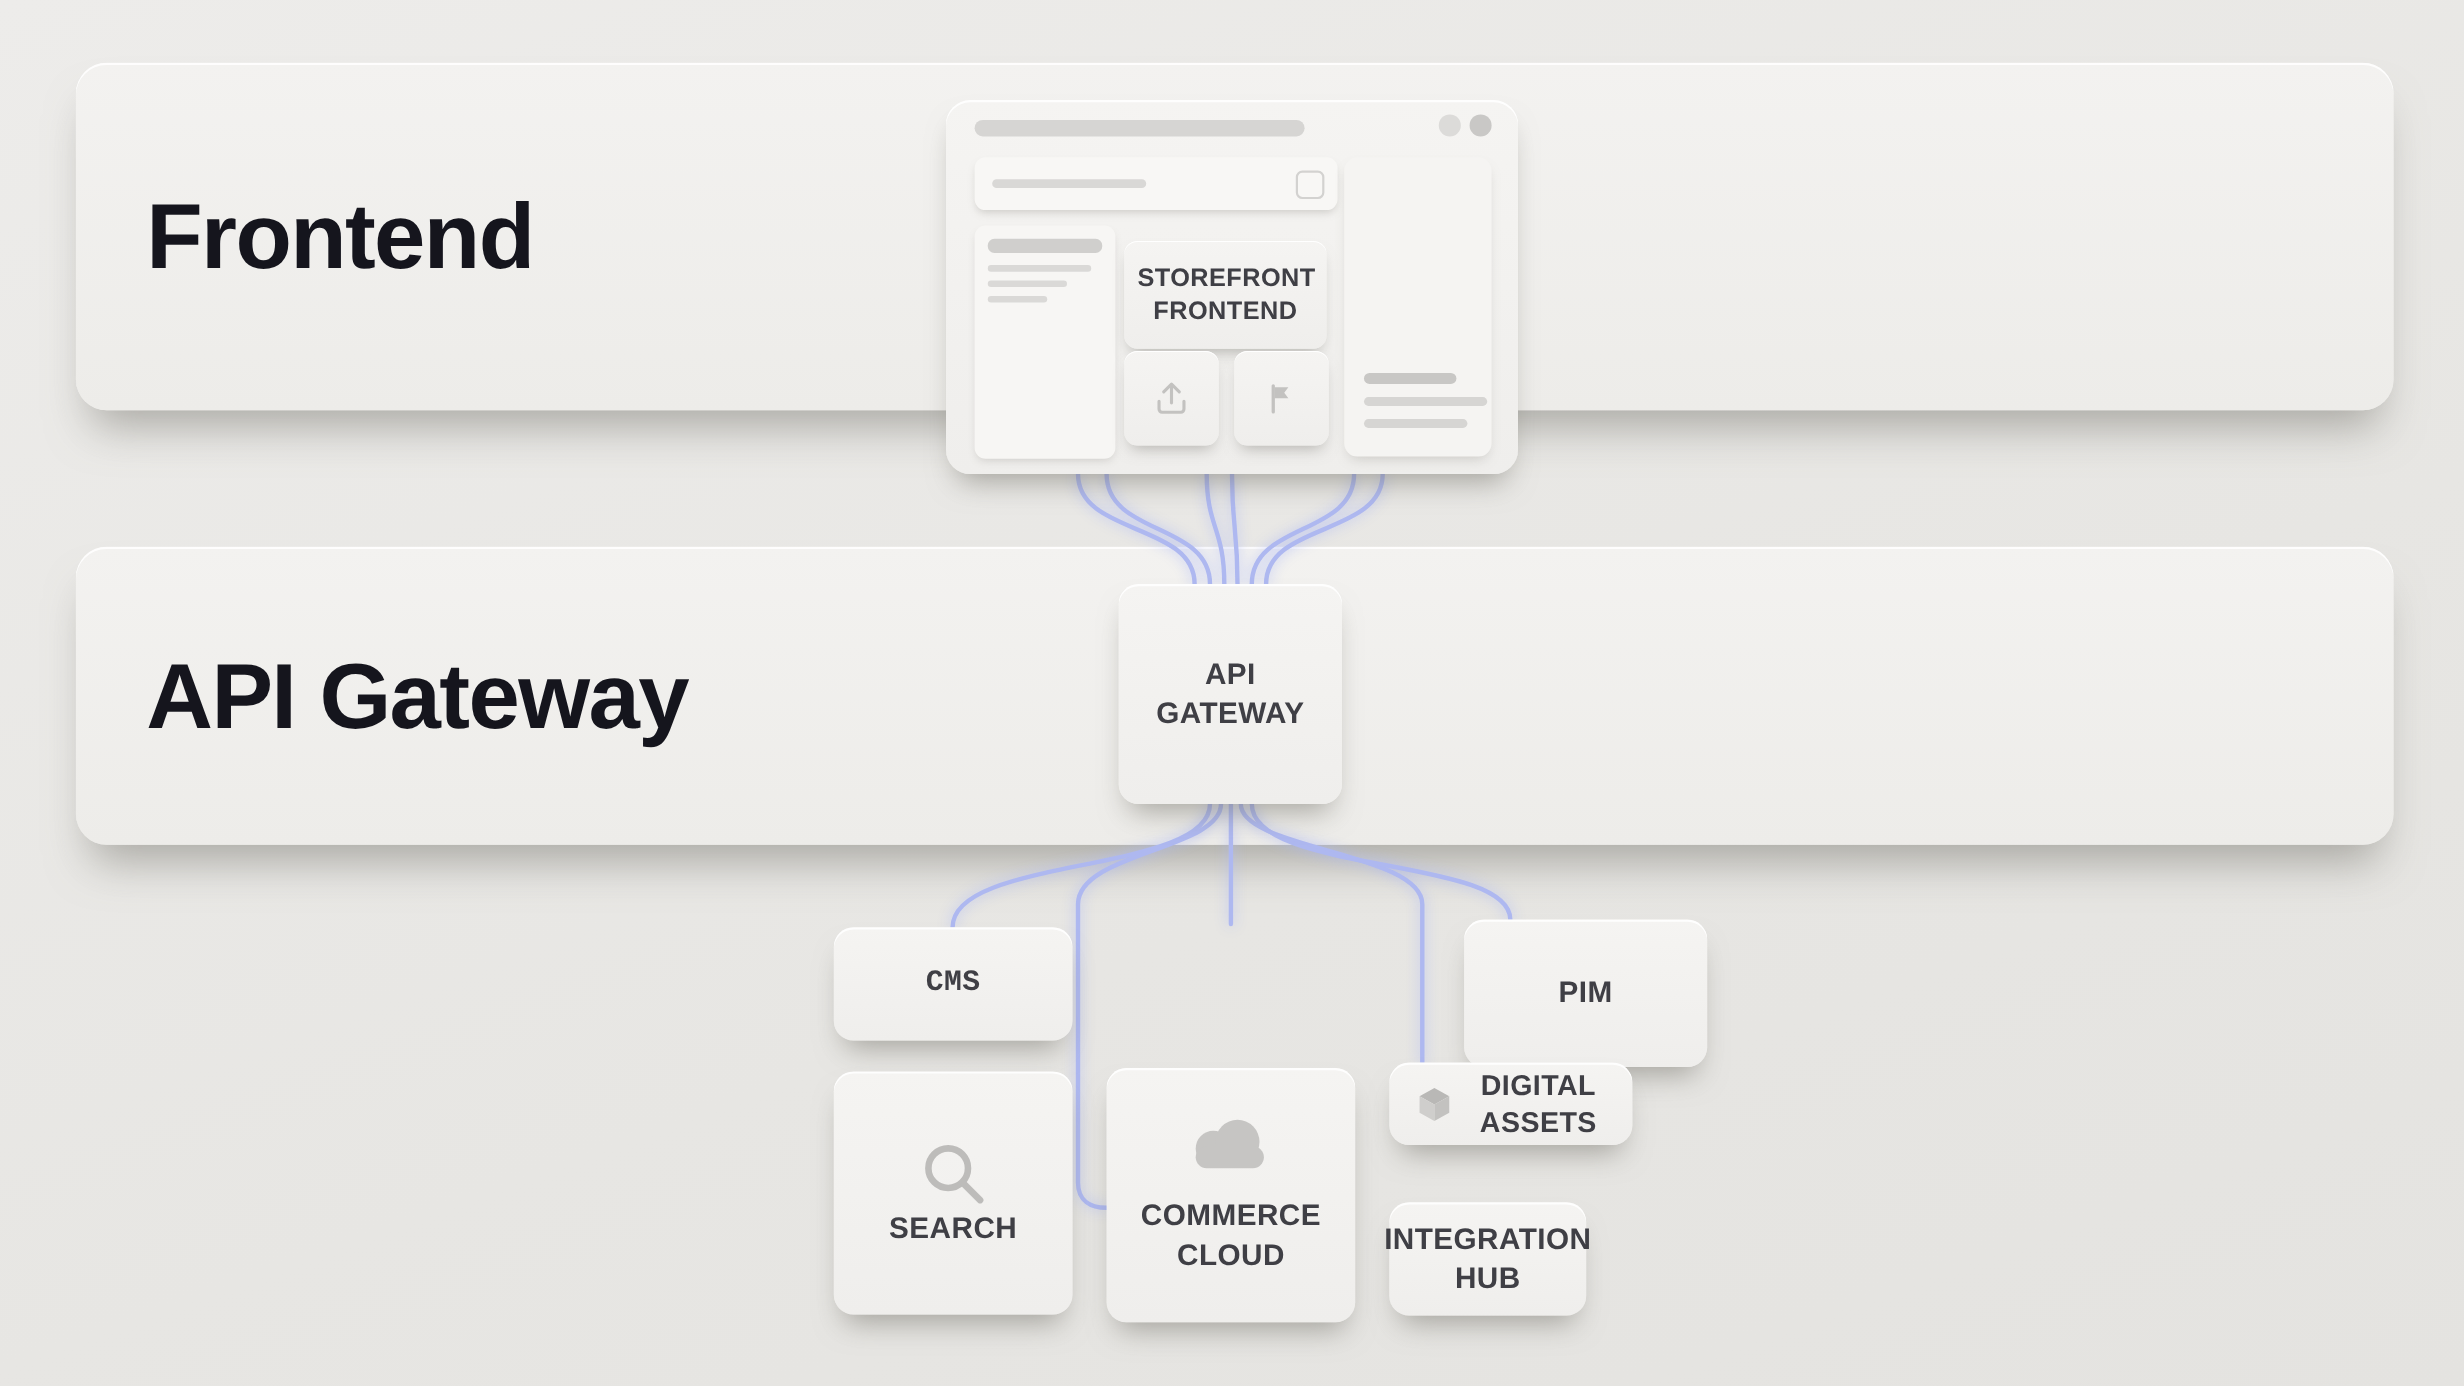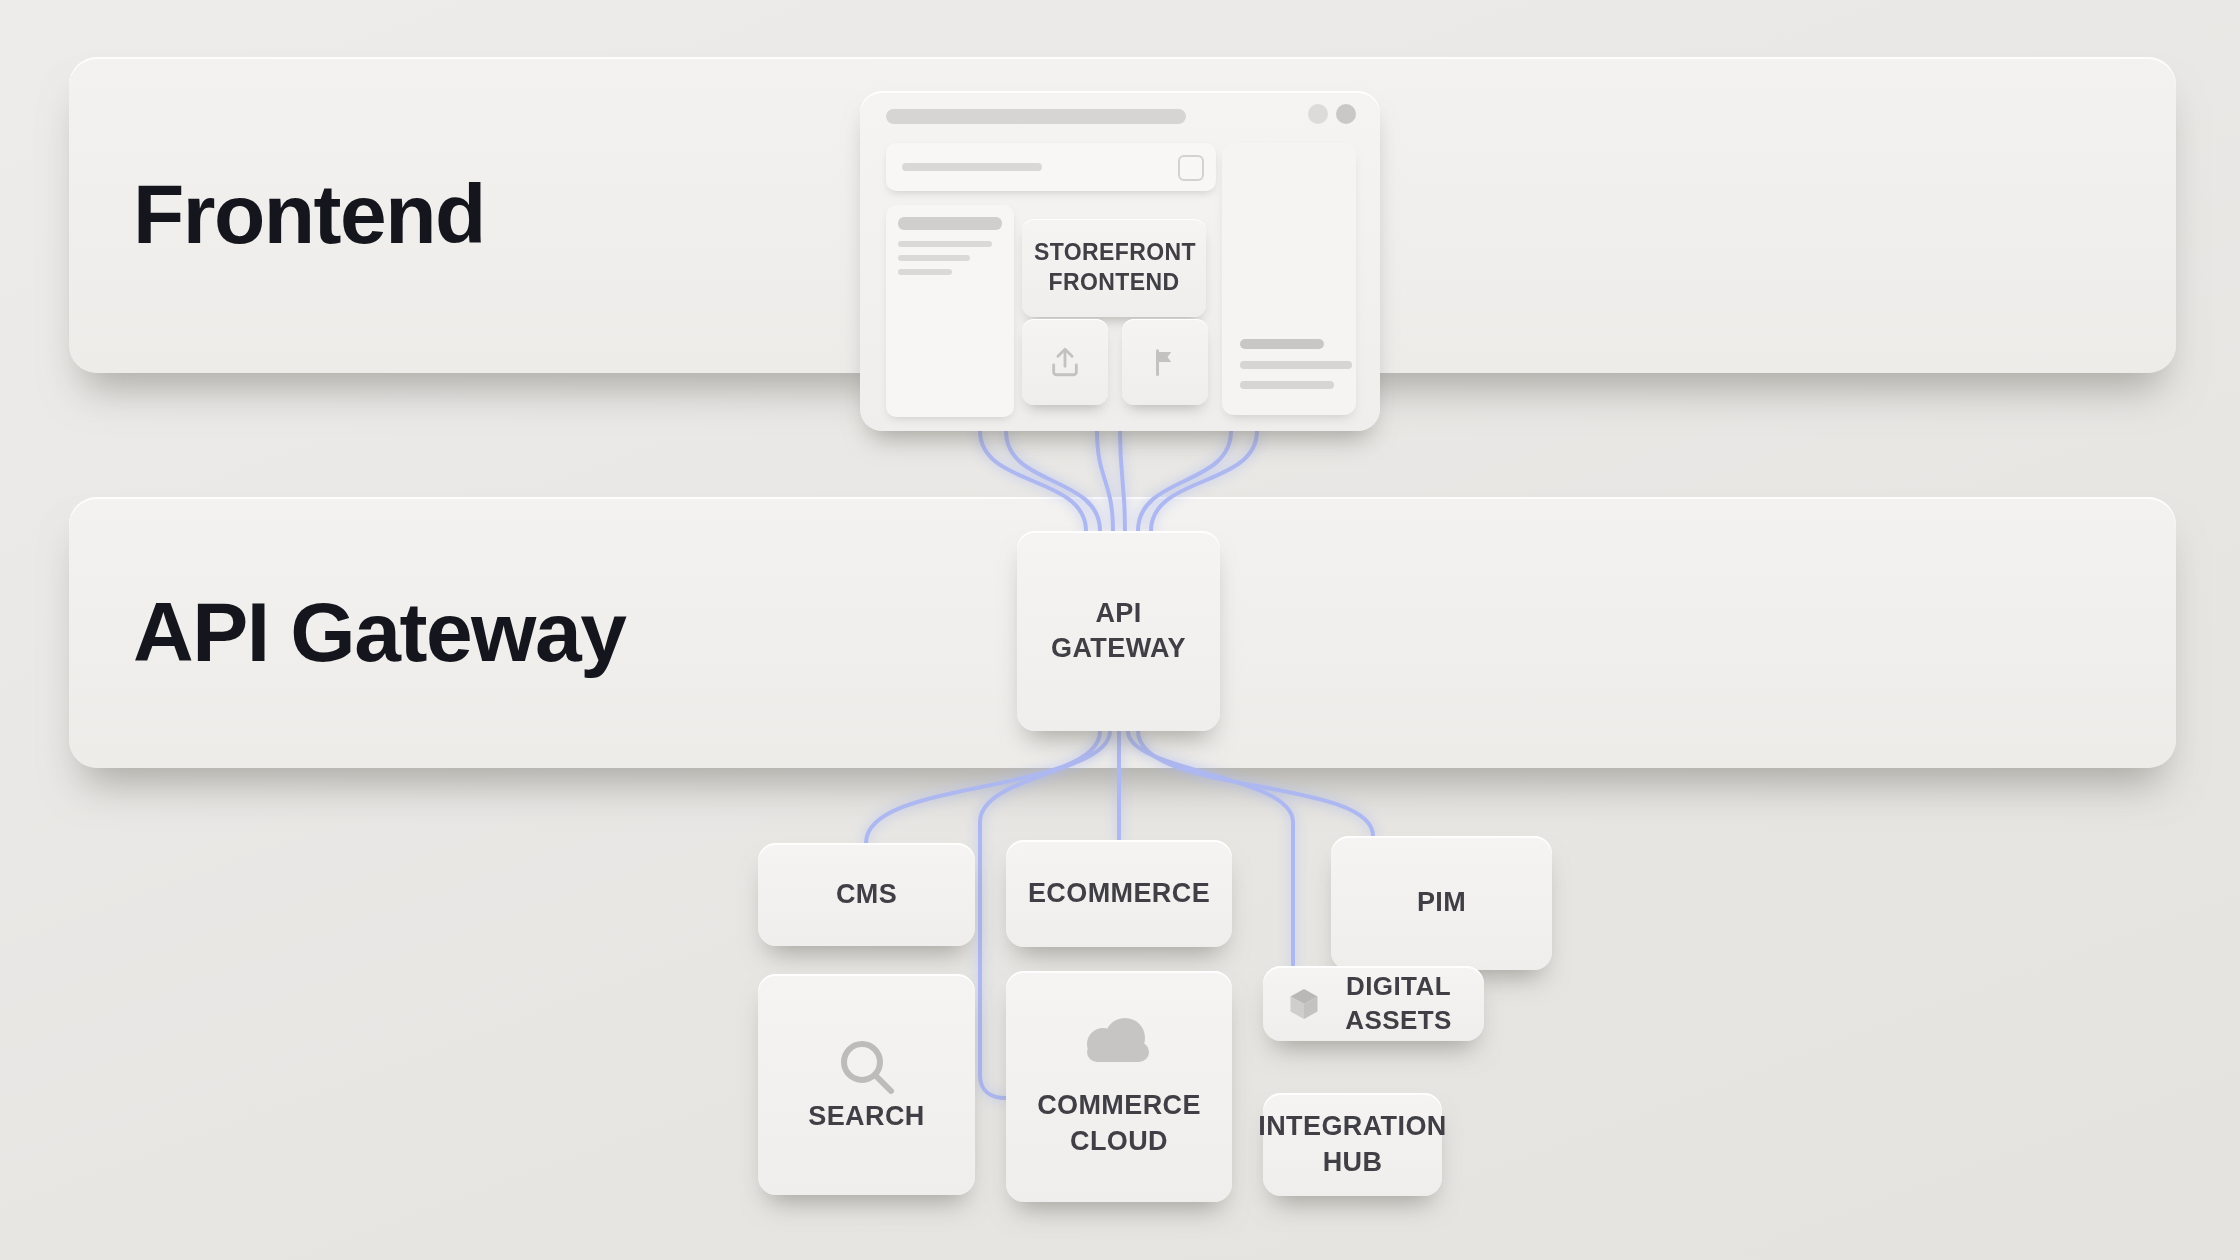--- a/index.html
+++ b/index.html
@@ -75,21 +75,21 @@
     box-shadow:0 6px 12px -5px rgba(125,123,116,.35); }
   .rp-line { position:absolute; left:18px; border-radius:5px; }
   .rp-l1 { top:196px; width:84px;  height:10px; background:#c8c7c5; }
   .rp-l2 { top:218px; width:112px; height:8px;  background:#d6d5d3; }
   .rp-l3 { top:238px; width:94px;  height:8px;  background:#d6d5d3; }
 
   
   .gateway { left:1017px; top:531px; width:203px; height:200px; }
   .gateway .node-label { max-width:140px; }
 
-  .cms        { left:758px;  top:843px;  width:217px; height:103px; }
+  .cms        { left:758px;  top:843px;  width:217px; height:103px;font-family:Liberation Mono, monospace; }
   .ecommerce  { left:1006px; top:840px;  width:226px; height:107px; }
   .pim        { left:1331px; top:836px;  width:221px; height:134px; }
 
   .search { left:758px; top:974px; width:217px; height:221px; flex-direction:column; }
   .commerce-cloud { left:1006px; top:971px; width:226px; height:231px; flex-direction:column; gap:22px; }
   .commerce-cloud .node-label { max-width:170px; }
   .digital-assets { left:1263px; top:966px; width:221px; height:75px; gap:14px; }
   .digital-assets .node-label { max-width:125px; font-size:26px; }
   .integration-hub { left:1263px; top:1093px; width:179px; height:103px; }
   .integration-hub .node-label { max-width:190px; }
@@ -164,23 +164,20 @@
     </div>
   </div>
 
   <div class="node gateway">
     <div class="node-label">API GATEWAY</div>
   </div>
 
   <div class="node cms">
     <div class="node-label">CMS</div>
   </div>
-  <div class="node ecommerce">
-    <div class="node-label">ECOMMERCE</div>
-  </div>
   <div class="node pim">
     <div class="node-label">PIM</div>
   </div>
 
   <div class="node search">
     <svg width="64" height="64" viewBox="0 0 64 64">
       <circle cx="27" cy="27" r="18" fill="none" stroke="#bdbcba" stroke-width="6"></circle>
       <line x1="41" y1="41" x2="56" y2="56" stroke="#bdbcba" stroke-width="6" stroke-linecap="round"></line>
     </svg>
     <div class="node-label">SEARCH</div>

